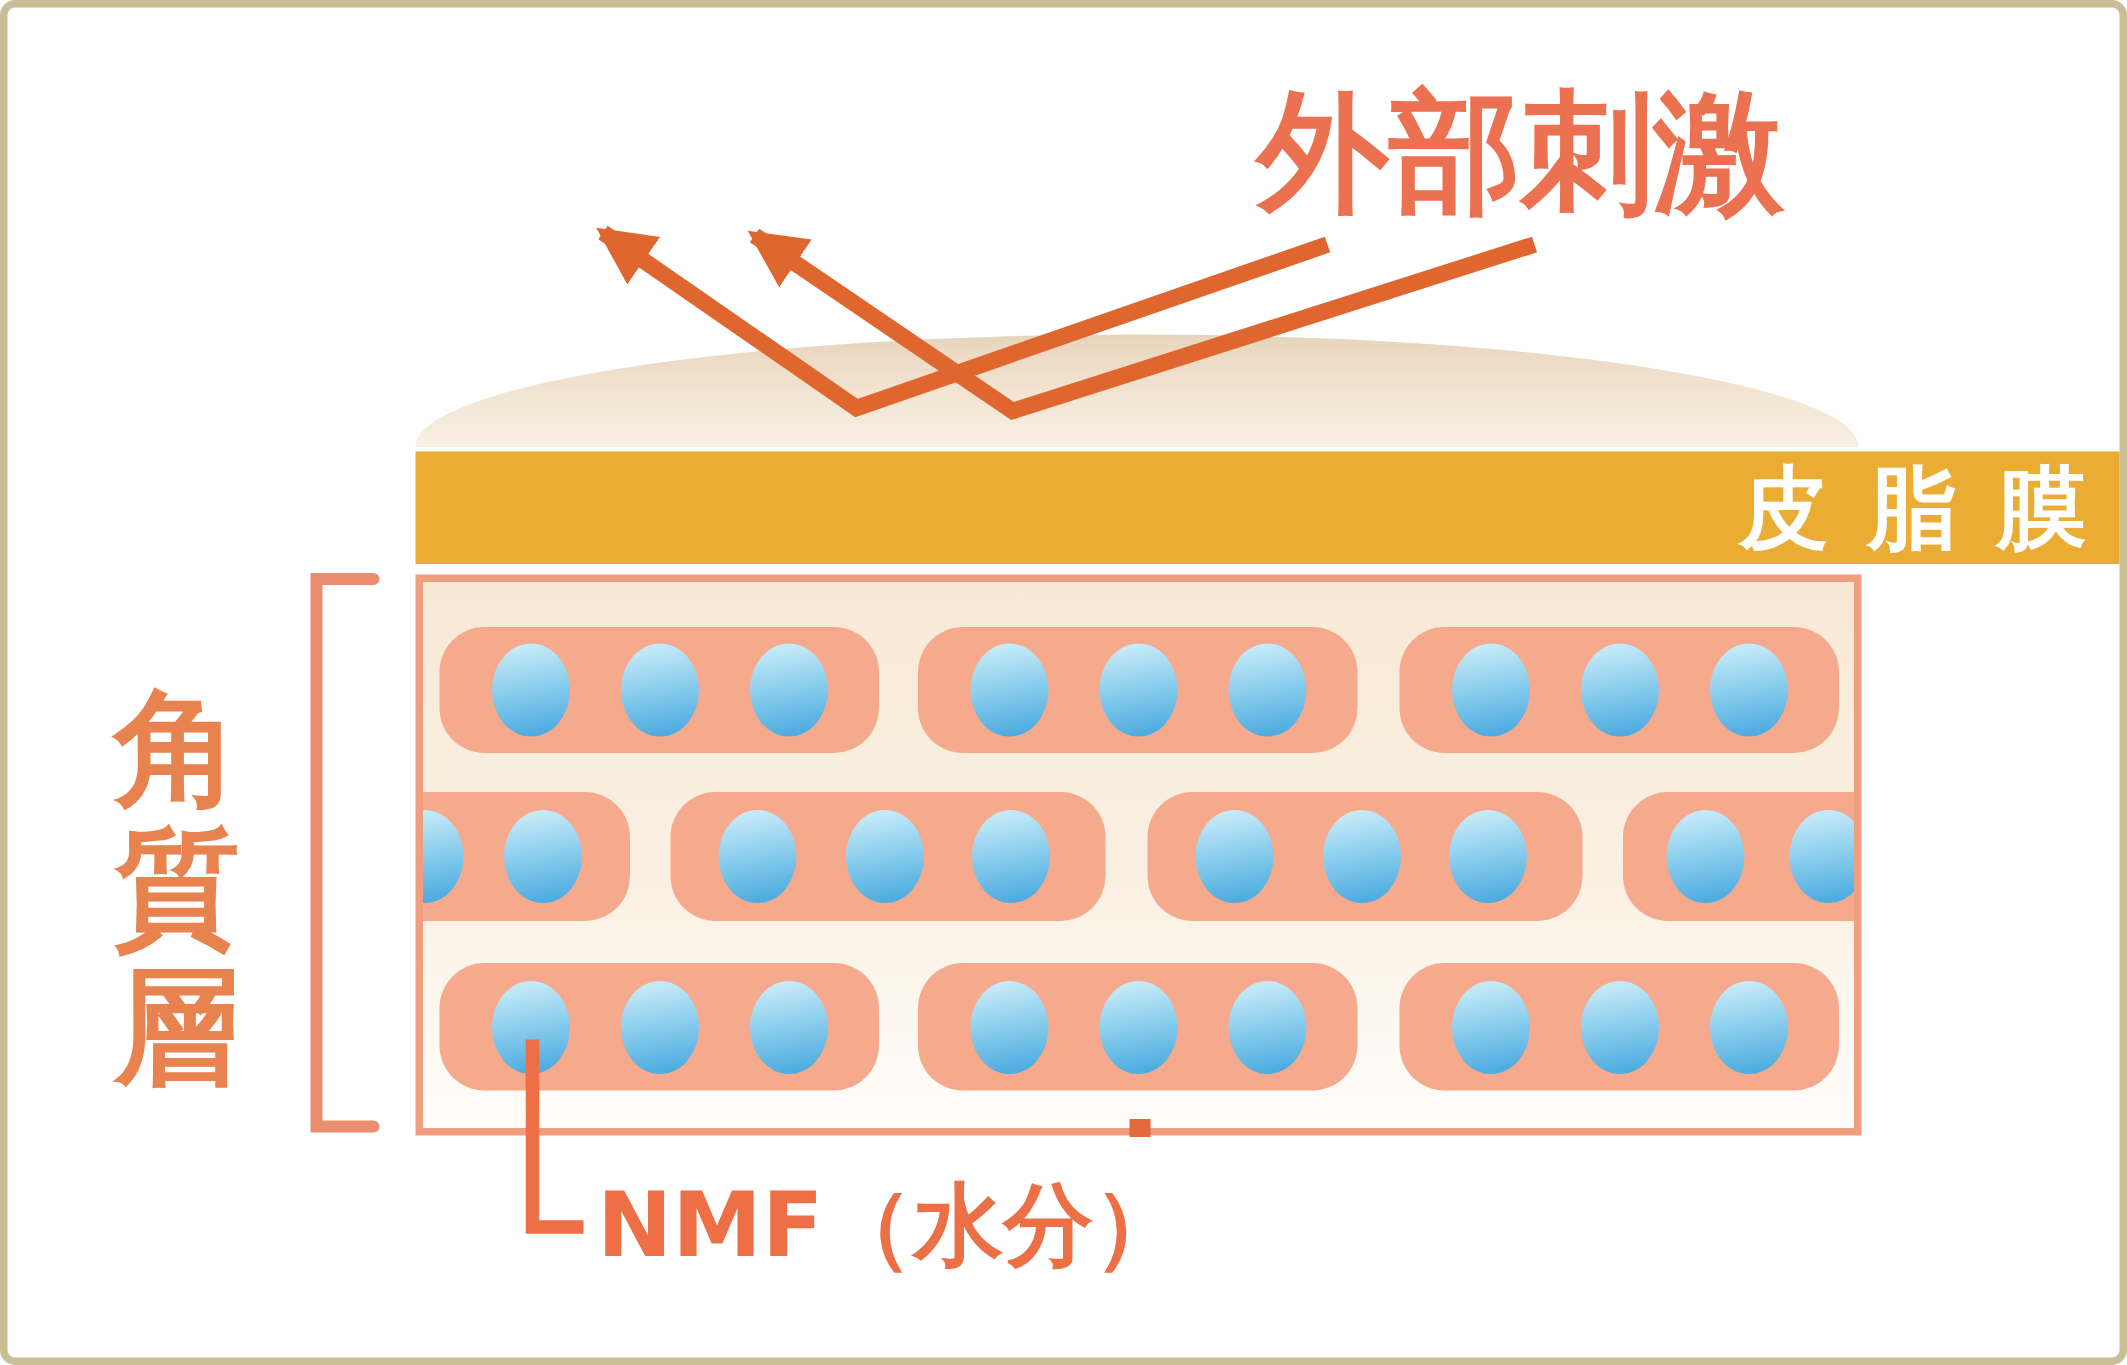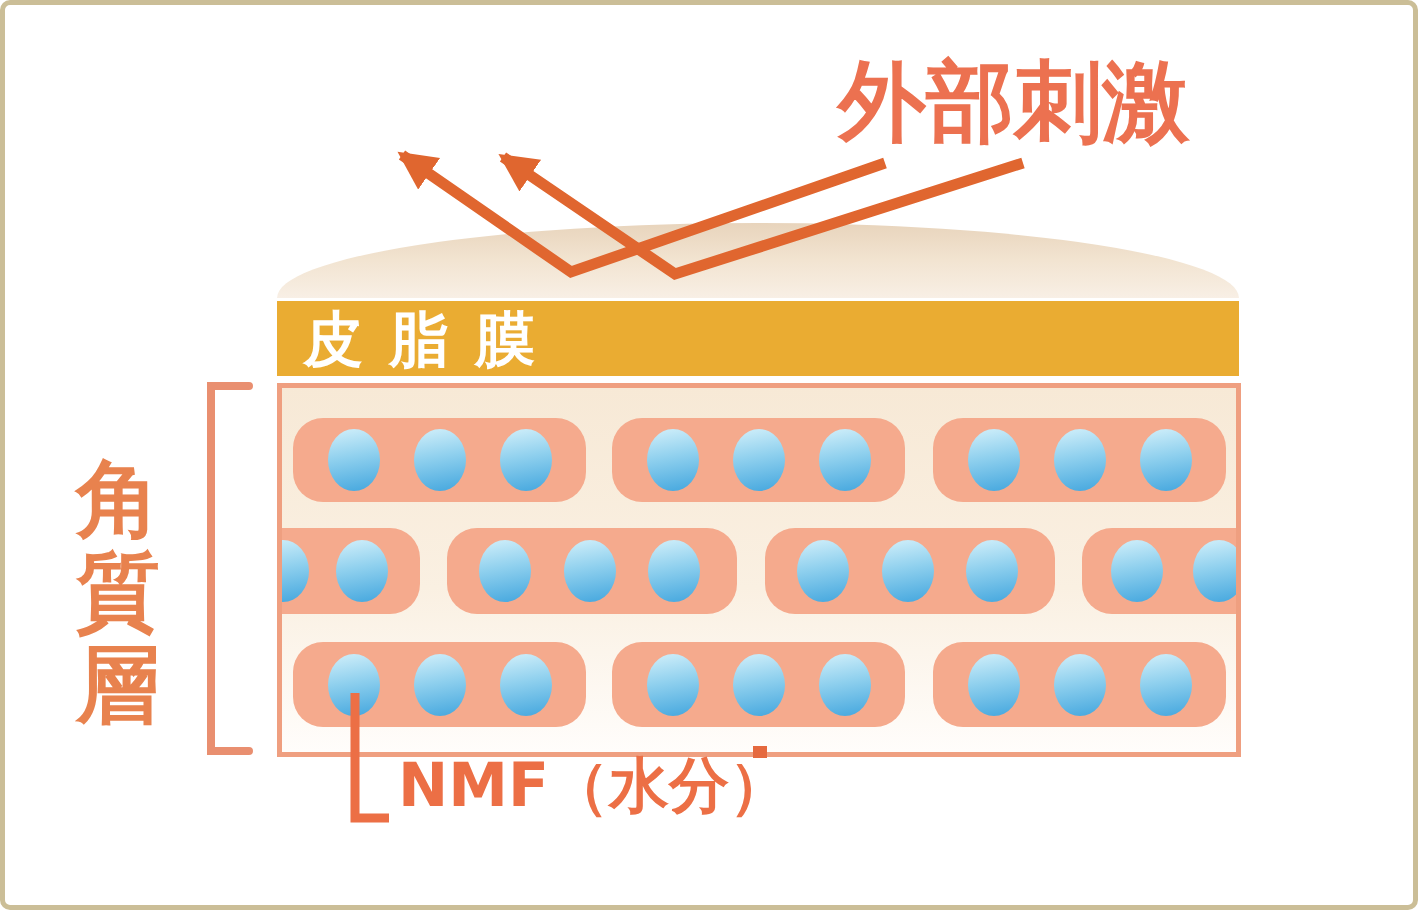--- a/index.html
+++ b/index.html
@@ -19,22 +19,22 @@
   .title{
     position:absolute; left:815px; top:46px; font-size:88px; line-height:1.15;
     font-weight:bold; color:var(--title-text); white-space:nowrap;margin-left:18px;
   }
   .dome{
     position:absolute; left:272px; top:218px; width:962px; height:75px;
     border-radius:50% 50% 0 0 / 100% 100% 0 0;
     background:linear-gradient(180deg, var(--dome-top) 0%, #F2E4D1 50%, var(--dome-bottom) 100%);
   }
   .sebum-bar{
-    position:absolute; left:272px; top:296px; width:962px; height:75px;
-    background:var(--sebum-yellow); display:flex; align-items:center; justify-content:flex-start;
+    position:absolute; left:272px; top:296px; width:1140px; height:75px;
+    background:var(--sebum-yellow); display:flex; align-items:center; justify-content:flex-end;
   }
   .sebum-bar .bar-label{
     color:var(--sebum-text); font-weight:bold; font-size:60px;
     letter-spacing:26px; padding-left:26px; line-height:1;
   }
   .stratum-box{
     position:absolute; left:272px; top:378px; width:964px; height:374px; box-sizing:border-box;
     border:5px solid var(--box-border);
     background:linear-gradient(180deg, var(--box-bg-top) 0%, #FAF0E2 55%, var(--box-bg-bottom) 100%);
     overflow:hidden;
@@ -49,21 +49,21 @@
   .arrowhead{fill:var(--arrow);}
   .bracket{fill:none; stroke:var(--bracket); stroke-width:8px; stroke-linecap:round;}
   .pointer{fill:none; stroke:var(--nmf-text); stroke-width:9px;}
   .notch{fill:var(--notch);}
   .stratum-label{
     position:absolute; left:68px; top:448px; width:90px;
     display:flex; flex-direction:column; align-items:center;
     color:var(--stratum-text); font-size:84px; font-weight:bold; line-height:93px;
   }
   .nmf-label{
-    position:absolute; left:393px; top:744px; font-size:60px; font-weight:bold;
+    position:absolute; left:393px; top:776px; font-size:60px; font-weight:bold;
     color:var(--nmf-text); line-height:72px; white-space:nowrap;
   }
 </style>
 </head>
 <body>
 
 <div class="canvas">
 
   <div class="dome"></div>
 

